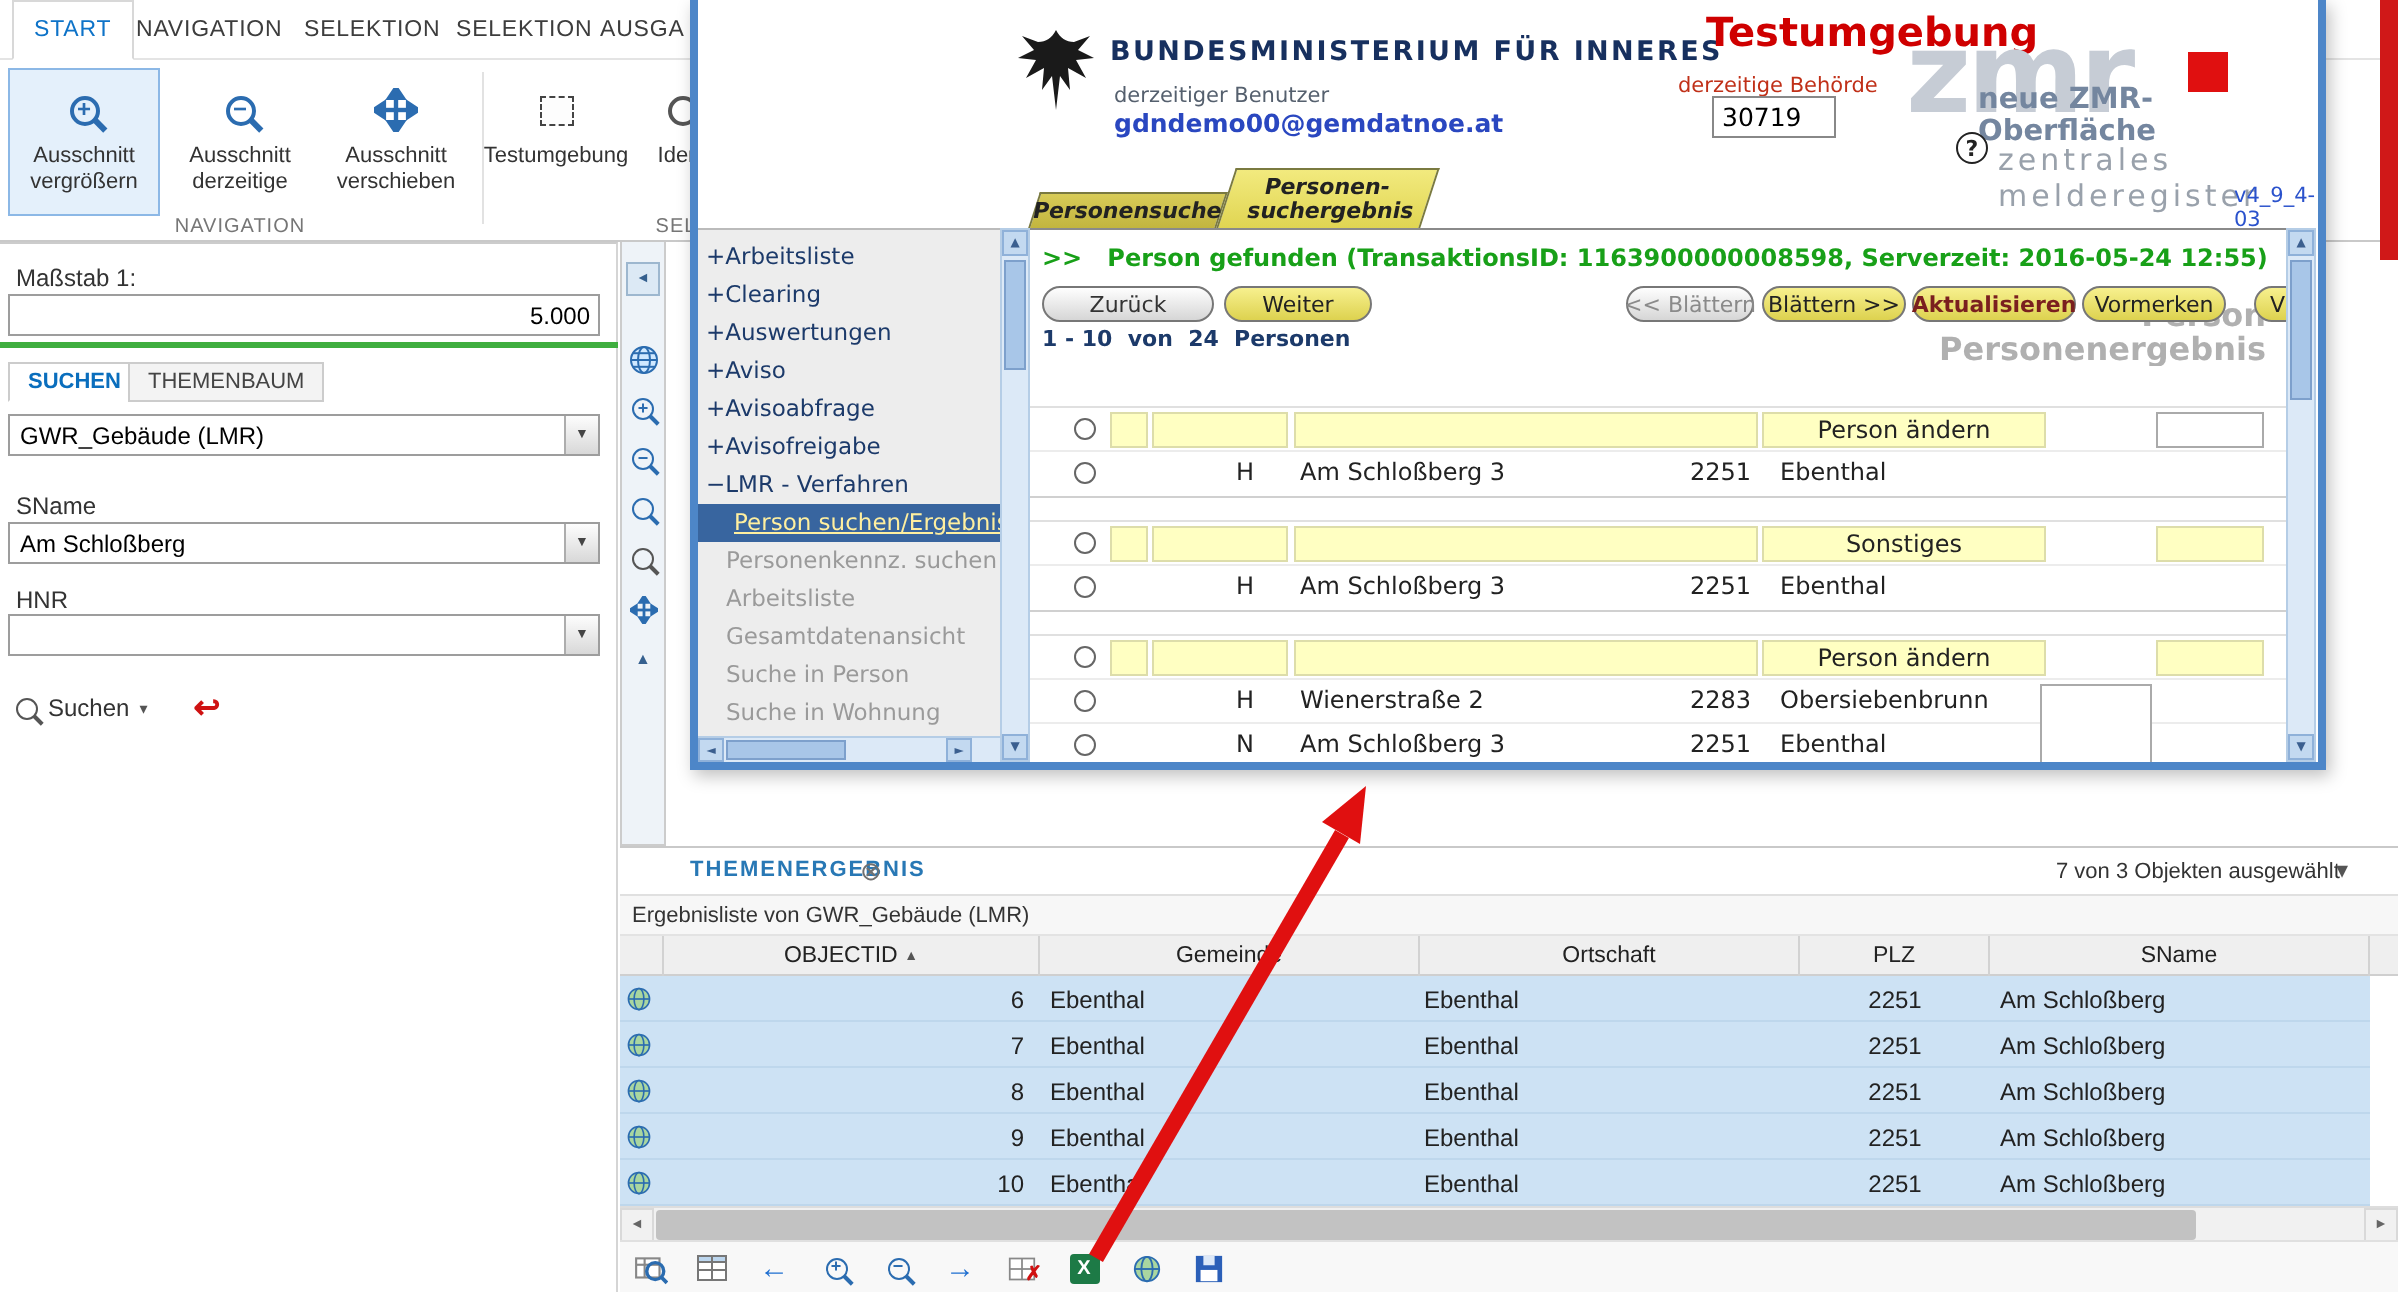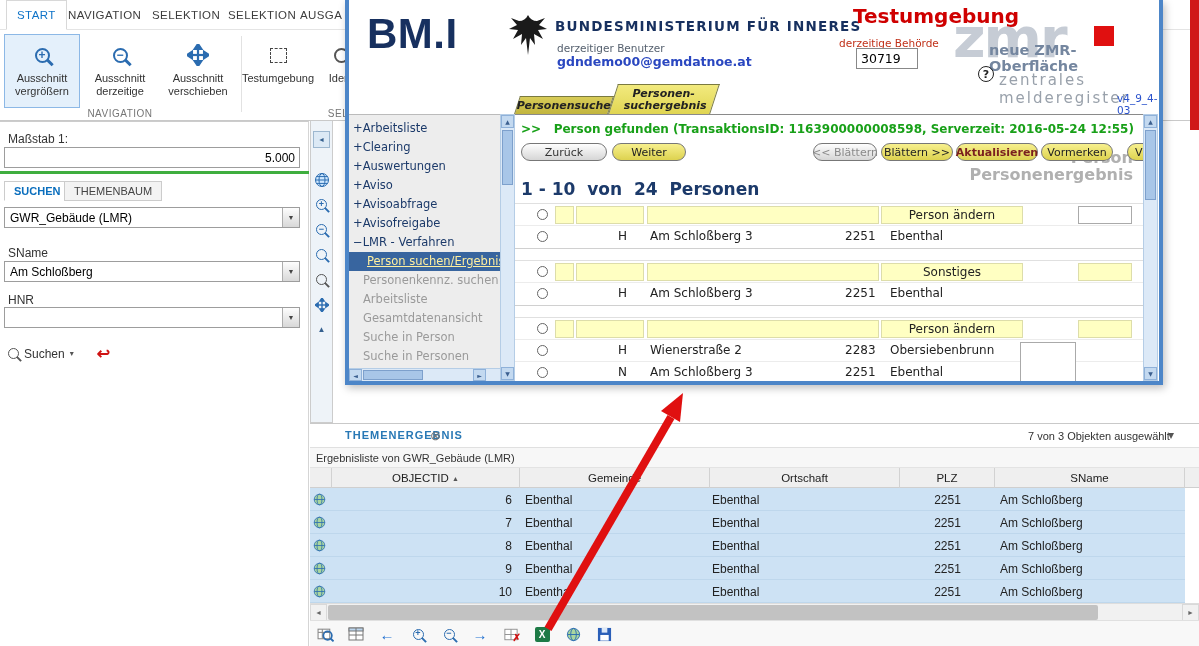--- a/index.html
+++ b/index.html
@@ -107,21 +107,21 @@
 .vscroll .thumb{position:absolute;left:1px;width:11px;background:#a8c6e8;border:1px solid #7da0cc}
 .zcontent{position:absolute;left:166px;top:114px;width:628px;height:267px;border-top:1px solid #8a8a8a;background:#fff;overflow:hidden}
 .zstatus{position:absolute;left:6px;top:7px;font-size:12px;font-weight:bold;color:#18a018;white-space:pre}
 .zwm{position:absolute;left:452px;top:34px;width:166px;text-align:right;font-size:16px;font-weight:bold;color:#b0b0b0;line-height:17px;z-index:1;white-space:nowrap;overflow:hidden}
 .zbtn{position:absolute;top:28px;height:18px;border:1px solid #777;border-radius:9px;font-size:11px;display:flex;align-items:center;justify-content:center;z-index:2;font-family:"DejaVu Sans",sans-serif;white-space:nowrap}
 .zbtn.gray{background:linear-gradient(#fefefe,#d6d6d6);color:#333}
 .zbtn.gray.dis{color:#8a8a8a}
 .zbtn.yellow{background:linear-gradient(#f7f08e,#ddd24f);color:#222}
 .zbtn.bold{font-weight:normal}
 .zbtn.maroon{font-weight:bold;color:#7a1f1f}
-.zcount{position:absolute;left:6px;top:64px;font-size:17px;font-weight:bold;color:#1c3a6a;white-space:pre}
+.zcount{position:absolute;left:6px;top:48px;font-size:11px;font-weight:bold;color:#1c3a6a;white-space:pre}
 .plist{position:absolute;left:0;top:88px;width:628px}
 .pblock{position:relative;border-top:1px solid #e0e0e0;border-bottom:1px solid #d0d0d0;margin-bottom:11px;background:#fff}
 .prow{position:relative;height:22px;border-bottom:1px solid #ececec}
 .prow:last-child{border-bottom:none}
 .pradio{position:absolute;left:22px;top:5px;width:11px;height:11px;border:1px solid #666;border-radius:50%;background:#fff}
 .ycell{position:absolute;top:2px;height:18px;background:#ffffc2;border:1px solid #ddddaa}
 .ycell.action{display:flex;align-items:center;justify-content:center;font-size:12px;color:#222}
 .wcell{position:absolute;top:2px;height:18px;background:#fff;border:1px solid #aaa}
 .atext{position:absolute;top:3px;font-size:12px;color:#222;white-space:nowrap}
 .extrabox{position:absolute;left:505px;top:24px;width:56px;height:41px;background:#fff;border:1px solid #aaa}
@@ -419,21 +419,20 @@
             <rect x="5" y="1" width="6" height="5" fill="#dce8f8"></rect>
             <rect x="3.5" y="8.5" width="9" height="6" fill="#fff"></rect>
           </svg>
       </span>
     </div>
   </div>
 
   <div class="rededge"></div>
 
   <div class="zwin">
-    <span class="zlogo">BM.I</span>
     <span class="abs" style="left:160px;top:12px">
       <svg width="38" height="46" viewBox="0 0 38 44">
           <path d="M19 2 C21 6 24 8 28 8 L36 5 L30 12 L38 16 L29 17 L34 26 L25 21 L26 32 L21 25 L19 42 L17 25 L12 32 L13 21 L4 26 L9 17 L0 16 L8 12 L2 5 L10 8 C14 8 17 6 19 2 Z" fill="#1a1a1a"></path>
         </svg>
     </span>
     <span class="zminist">BUNDESMINISTERIUM FÜR INNERES</span>
     <span class="zulabel">derzeitiger Benutzer</span>
     <span class="zuval">gdndemo00@gemdatnoe.at</span>
     <span class="zenv">Testumgebung</span>
     <span class="zalabel">derzeitige Behörde</span>
@@ -458,21 +457,21 @@
       <div class="zmi g">+Auswertungen</div>
       <div class="zmi g">+Aviso</div>
       <div class="zmi g">+Avisoabfrage</div>
       <div class="zmi g">+Avisofreigabe</div>
       <div class="zmi g">−LMR - Verfahren</div>
       <div class="zmi active">Person suchen/Ergebnis</div>
       <div class="zmi d">Personenkennz. suchen</div>
       <div class="zmi d">Arbeitsliste</div>
       <div class="zmi d">Gesamtdatenansicht</div>
       <div class="zmi d">Suche in Person</div>
-      <div class="zmi d">Suche in Personen</div>
+      <div class="zmi d">Suche in Wohnung</div>
       <div class="zhscroll">
         <span class="sb" style="left:0">◄</span>
         <span class="sb" style="left:124px">►</span>
         <span style="position:absolute;left:14px;top:1px;width:60px;height:10px;background:#a8c6e8;border:1px solid #7da0cc"></span>
       </div>
     </div>
 
     <div class="vscroll" style="left:151px;top:114px;height:267px">
       <span class="arr" style="top:0">▲</span>
       <span class="thumb" style="top:15px;height:55px"></span>

